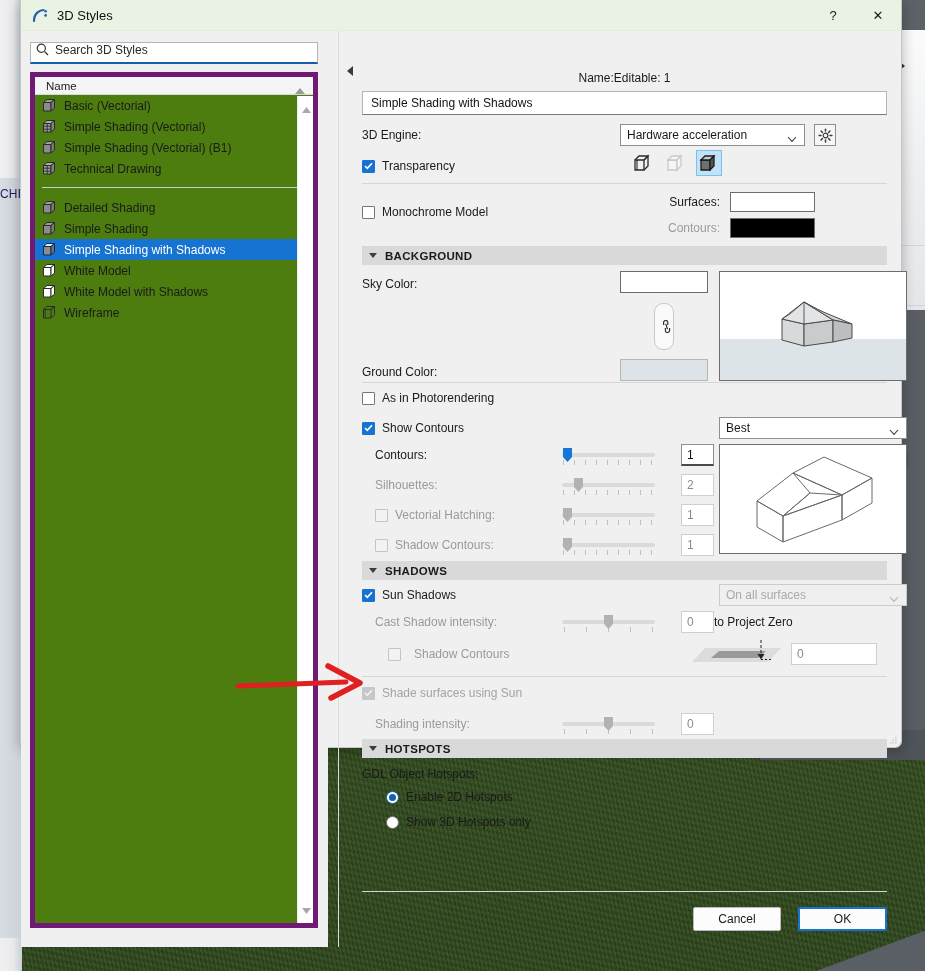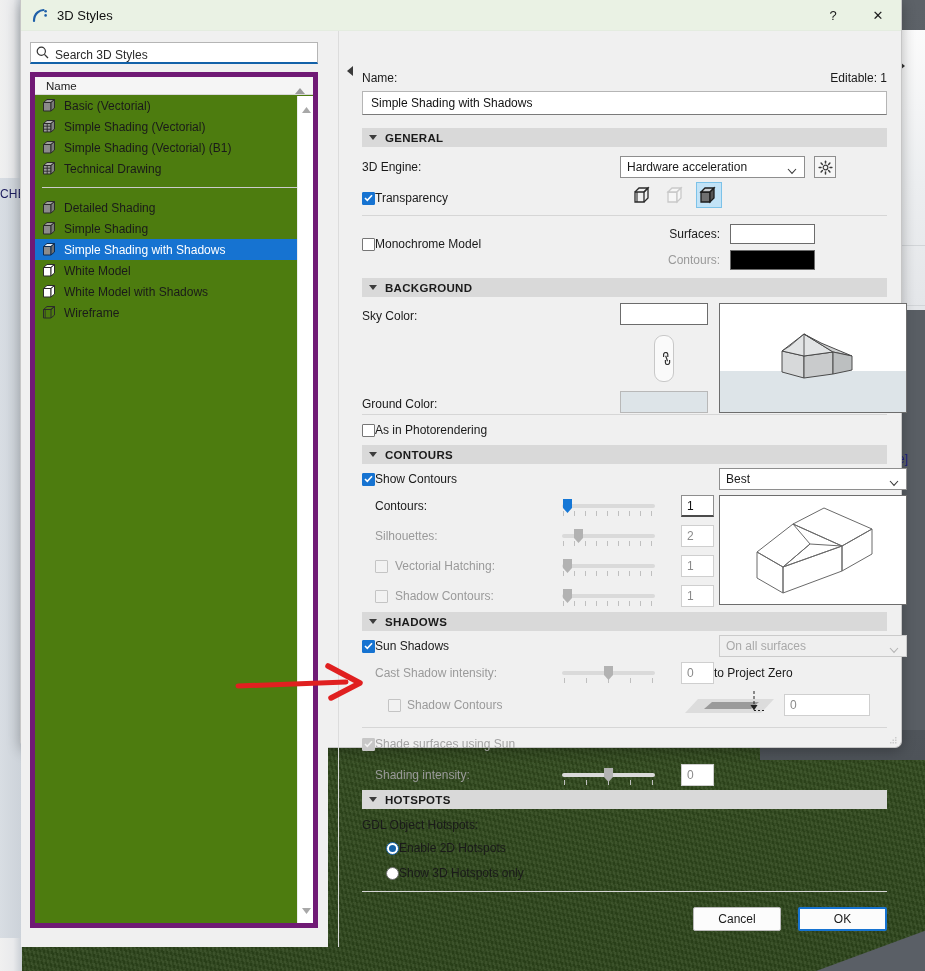--- a/index.html
+++ b/index.html
@@ -80,21 +80,21 @@
 
   
   .left-panel {
     position: absolute; left: 0; top: 0; width: 307px; height: 916px;
     background: #f0f0f0;
   }
   .search-wrap { position: absolute; left: 9px; top: 11px; width: 288px; height: 22px; }
   .search-box {
     width: 100%; height: 100%; background: #fff;
     border: 1px solid #b5b5b5; border-bottom: 2px solid #1261a8;
-    display: flex; align-items: flex-end; padding-left: 5px;
+    display: flex; align-items: flex-start; padding-left: 5px;
   }
   .search-box svg { flex: 0 0 auto; }
   .search-input {
     border: none; outline: none; background: transparent; margin-left: 6px;
     font-family: "Liberation Sans", sans-serif; font-size: 12px; color: #222;
     width: 245px; padding: 0;
   }
   .search-input::placeholder { color: #2a2a2a; opacity: 1; }
 
   .list-outer {
@@ -139,21 +139,21 @@
   .collapse-tick {
     position: absolute; left: 326px; top: 35px; width: 0; height: 0;
     border-top: 5px solid transparent; border-bottom: 5px solid transparent;
     border-right: 6px solid #3a3a3a; cursor: default;
   }
 
   
   .right-panel { position: absolute; left: 327px; top: 0; right: 0; height: 916px; }
   .rp-inner { position: relative; padding: 0 14px; }
 
-  .row-name-hdr { display: flex; justify-content: space-between; align-items: baseline; padding-top: 40px; }
+  .row-name-hdr { display: flex; justify-content: center; align-items: baseline; padding-top: 40px; }
   .lbl { font-size: 12px; color: #1a1a1a; }
   .lbl.dim { color: #9a9a9a; }
   .name-field {
     margin-top: 6px; height: 24px; width: 100%; background: #fff;
     border: 1px solid #b5b5b5; border-bottom: 1px solid #7a7a7a;
     display: flex; align-items: center; padding: 0 6px;
   }
   .name-field input {
     border: none; outline: none; background: transparent; width: 100%;
     font-family: "Liberation Sans", sans-serif; font-size: 12px; color: #111;
@@ -183,21 +183,21 @@
   .gear-btn {
     width: 22px; height: 22px; border: 1px solid #8e8e8e; background: #f6f6f6;
     display: flex; align-items: center; justify-content: center; cursor: default;
   }
 
   .cb { width: 13px; height: 13px; border: 1px solid #767676; background: #fff; border-radius: 1px;
         display: inline-flex; align-items: center; justify-content: center; flex: 0 0 auto; cursor: default; }
   .cb.on { background: #1673d1; border-color: #1673d1; }
   .cb.on.dis { background: #c7c7c7; border-color: #c7c7c7; }
   .cb.dis { border-color: #c4c4c4; background: #f2f2f2; }
-  .cb-label { font-size: 12px; color: #1a1a1a; }
+  .cb-label { margin-left: 7px; font-size: 12px; color: #1a1a1a; }
   .cb-label.dim { color: #a3a3a3; }
 
   .radio { width: 13px; height: 13px; border: 1.5px solid #6f6f6f; border-radius: 50%; background: #fff;
            display: inline-flex; align-items: center; justify-content: center; flex: 0 0 auto; cursor: default; }
   .radio.on { border-color: #1562a8; }
   .radio.on::after { content:''; width: 7px; height: 7px; border-radius: 50%; background: #1562a8; }
 
   .hr { height: 1px; background: #d6d6d6; }
 
   .swatch { border: 1px solid #6c6c6c; }
@@ -434,24 +434,20 @@
       <div class="rp-inner">
 
         <div class="row-name-hdr">
           <span class="lbl">Name:</span>
           <span class="lbl">Editable: 1</span>
         </div>
         <div class="name-field">
           <input type="text" value="Simple Shading with Shadows" style="">
         </div>
 
-        <div class="sect-hdr">
-          <span class="caret"></span>
-          <span>GENERAL</span>
-        </div>
 
         <div class="frow" style="margin-top:6px">
           <span class="lbl" style="width:258px">3D Engine:</span>
           <div class="select" style="width:185px">
             <span class="val">Hardware acceleration</span>
             <span class="chev">
               <svg width="10" height="7" viewBox="0 0 10 7">
                   <path d="M1 1 L5 5.4 L9 1" fill="none" stroke="#3b3b3b" stroke-width="1.1"></path>
                 </svg>
             </span>
@@ -560,24 +556,20 @@
           </div>
         </div>
 
         <div class="hr"></div>
 
         <div class="frow" style="height:30px">
           <span class="cb"></span>
           <span class="cb-label">As in Photorendering</span>
         </div>
 
-        <div class="sect-hdr" style="margin-top:0">
-          <span class="caret"></span>
-          <span>CONTOURS</span>
-        </div>
 
         <div style="position:relative;height:148px">
           <div style="position:absolute;left:0;top:8px;display:flex;align-items:center">
             <span class="cb on">
               <svg width="9" height="8" viewBox="0 0 9 8">
                   <path d="M1 4 L3.3 6.4 L8 1.3" fill="none" stroke="#fff" stroke-width="1.6"></path>
                 </svg>
             </span>
             <span class="cb-label">Show Contours</span>
           </div>
@@ -723,21 +715,21 @@
                   <i style="left:90px"></i>
               </div>
               <div class="handle" style="left:42px"></div>
             </div>
             <div class="numbox" style="margin-left:26px">0</div>
             <span class="lbl" style="">to Project Zero</span>
           </div>
 
           <div style="position:absolute;left:13px;top:62px;display:flex;align-items:center;height:24px">
             <span class="cb dis" style="margin-left:13px"></span>
-            <span class="lbl dim" style="margin-left:6px;width:275px">Shadow Contours</span>
+            <span class="lbl dim" style="margin-left:13px;width:275px">Shadow Contours</span>
             <span>
               <svg width="96" height="26" viewBox="0 0 96 26">
                 <path d="M3 22 L16 8 L92 8 L79 22 Z" fill="#dcdcdc" stroke="none"></path>
                 <path d="M22 18 L30 11 L77 11 L69 18 Z" fill="#9a9a9a" stroke="none"></path>
                 <line x1="72" y1="0" x2="72" y2="17" stroke="#222" stroke-width="1" stroke-dasharray="3 2"></line>
                 <path d="M68.5 14 L72 19.5 L75.5 14 Z" fill="#222"></path>
                 <line x1="72" y1="19.5" x2="84" y2="19.5" stroke="#222" stroke-width="1" stroke-dasharray="2 2"></line>
               </svg>
             </span>
             <div class="numbox wide" style="margin-left:6px">0</div>

